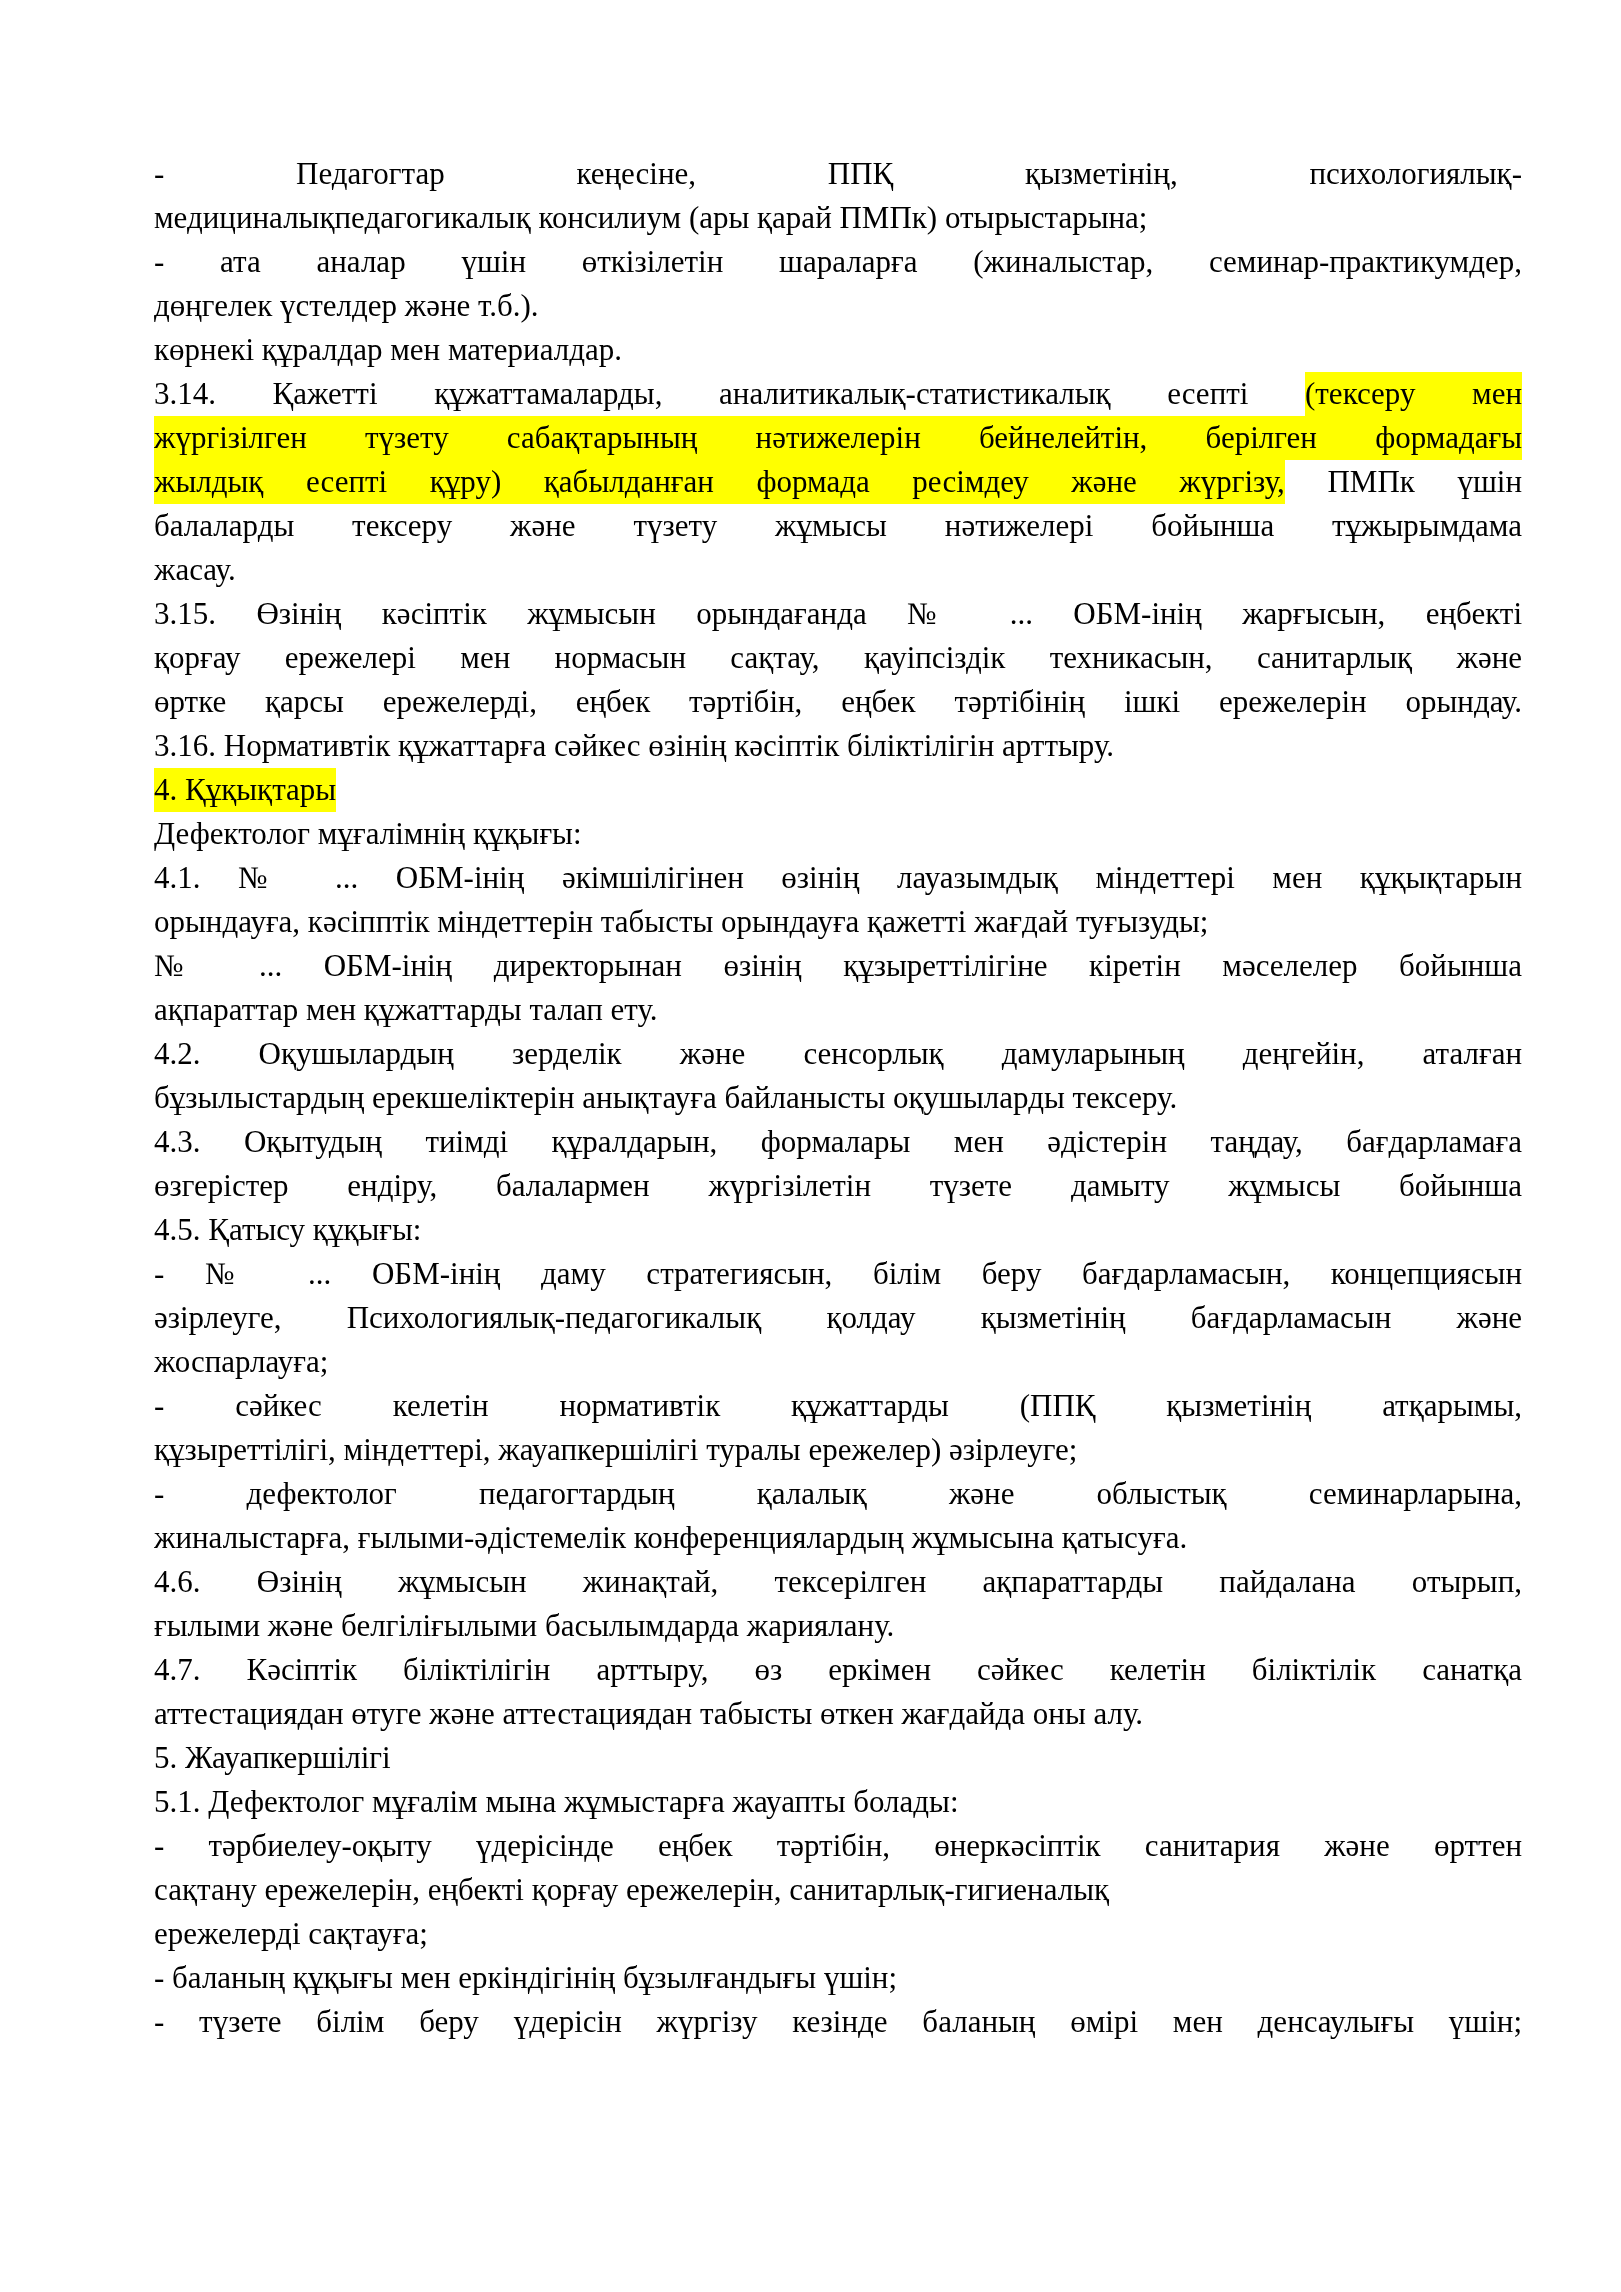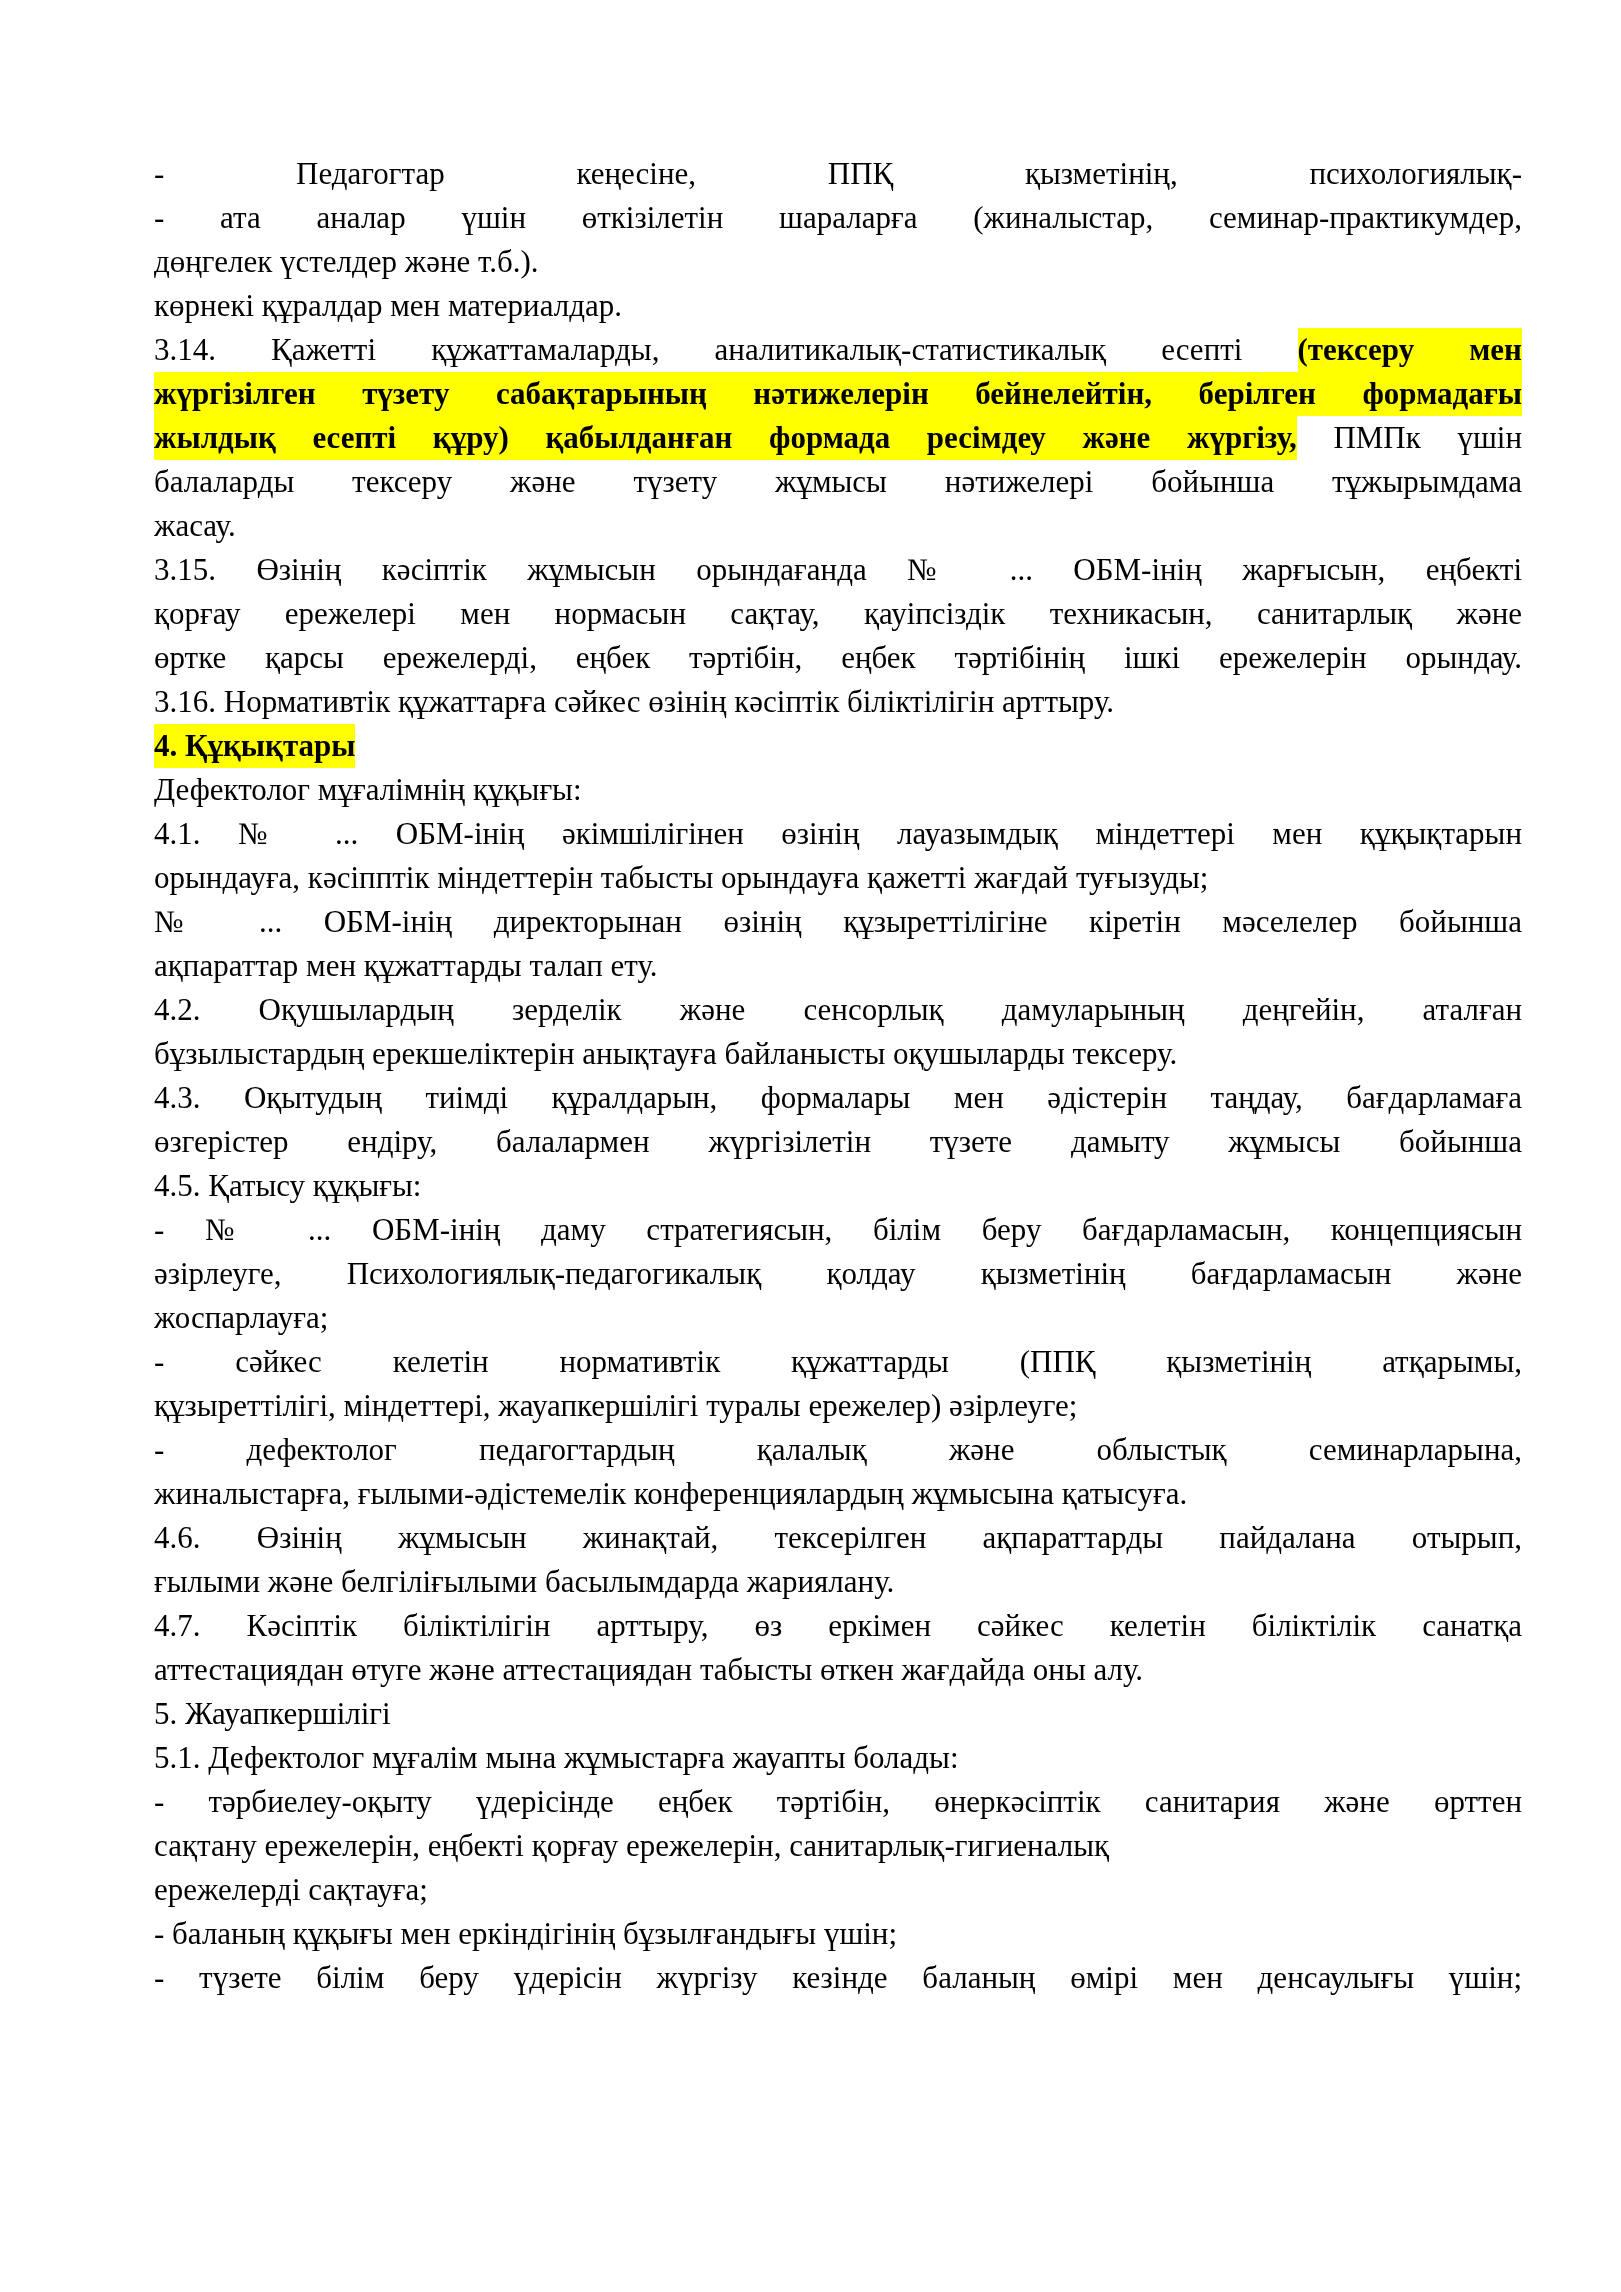--- a/index.html
+++ b/index.html
@@ -31,29 +31,29 @@
     text-align: left;
   }
   .line.justify {
     text-align: justify;
     text-align-last: justify;
   }
   mark {
     background: var(--hl, #ffff00);
     color: inherit;
     padding: 4.9px 0;
-    font-weight: bold;
   }
 </style>
 </head>
 <body>
 
 <div class="page" style="--paper: #ffffff; --ink: #000000; --hl: #ffff00;">
   <div class="text-block" id="text-lines">
       <div class="line justify"><span>- Педагогтар кеңесіне, ППҚ қызметінің, психологиялық-</span></div>
+      <div class="line"><span>медициналықпедагогикалық консилиум (ары қарай ПМПк) отырыстарына;</span></div>
       <div class="line justify"><span>- ата аналар үшін өткізілетін шараларға (жиналыстар, семинар-практикумдер,</span></div>
       <div class="line"><span>дөңгелек үстелдер және т.б.).</span></div>
       <div class="line"><span>көрнекі құралдар мен материалдар.</span></div>
       <div class="line justify"><span>3.14. Қажетті құжаттамаларды, аналитикалық-статистикалық есепті </span><mark>(тексеру мен</mark></div>
       <div class="line justify"><mark>жүргізілген түзету сабақтарының нәтижелерін бейнелейтін, берілген формадағы</mark></div>
       <div class="line justify"><mark>жылдық есепті құру) қабылданған формада ресімдеу және жүргізу,</mark><span> ПМПк үшін</span></div>
       <div class="line justify"><span>балаларды тексеру және түзету жұмысы нәтижелері бойынша тұжырымдама</span></div>
       <div class="line"><span>жасау.</span></div>
       <div class="line justify"><span>3.15. Өзінің кәсіптік жұмысын орындағанда № ... ОБМ-інің жарғысын, еңбекті</span></div>
       <div class="line justify"><span>қорғау ережелері мен нормасын сақтау, қауіпсіздік техникасын, санитарлық және</span></div>

